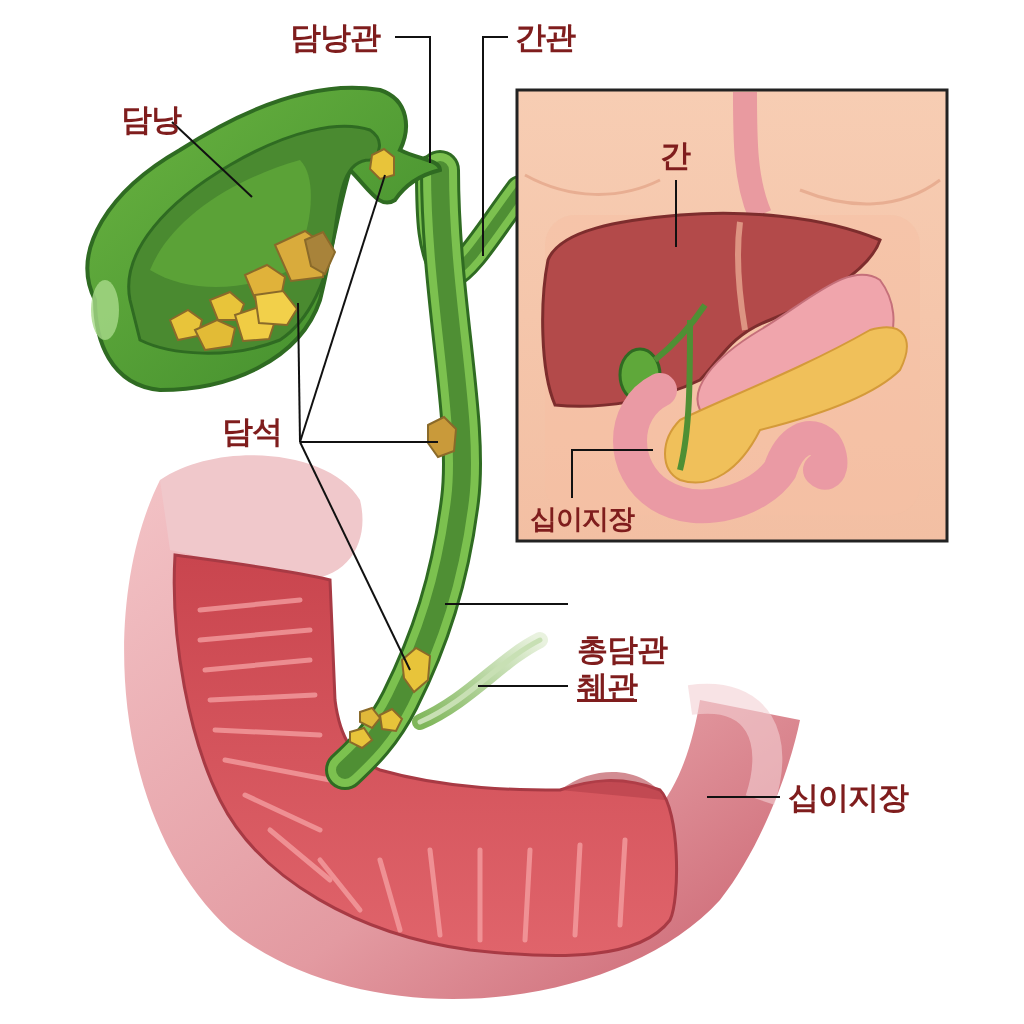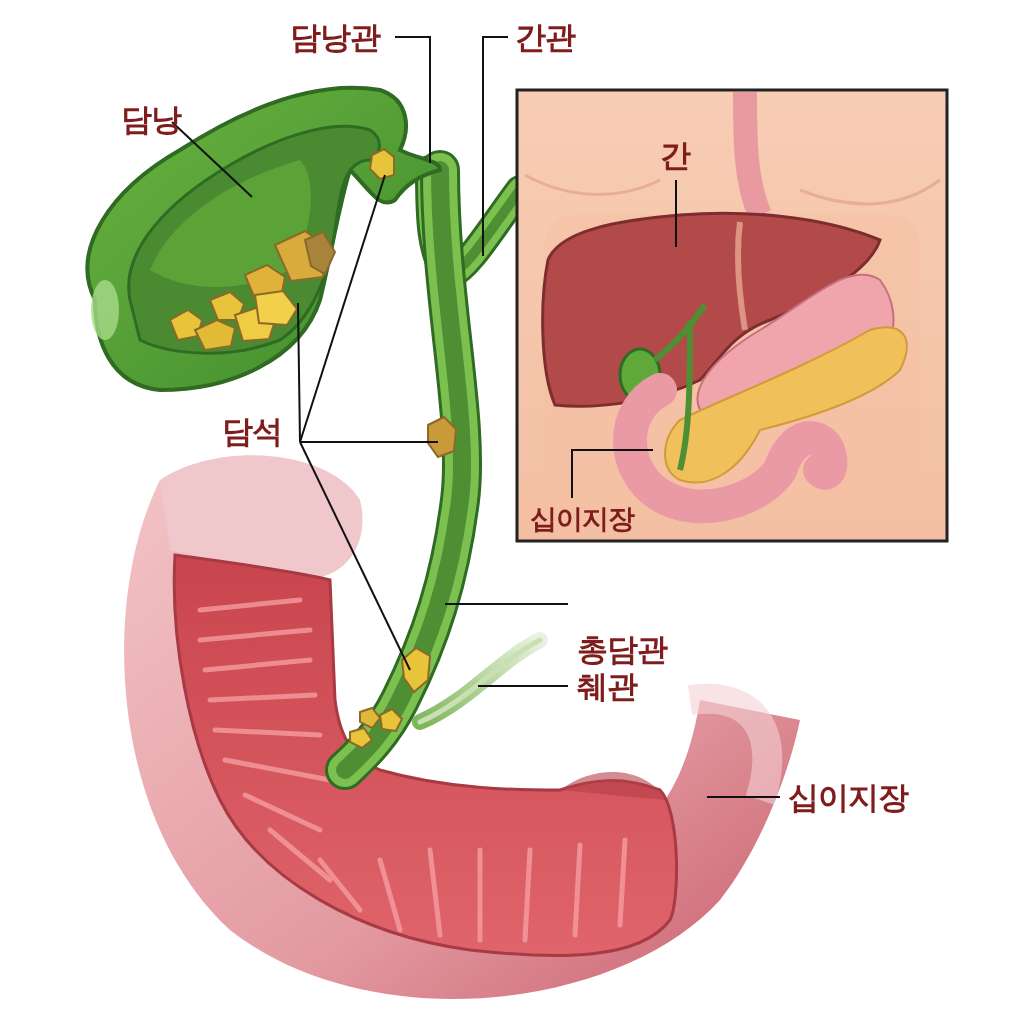--- a/index.html
+++ b/index.html
@@ -153,16 +153,16 @@
 
     <polyline points="572,498 572,450 653,450"></polyline>
   </g>
 </svg>
 
 <div class="lbl" style="left:121px;top:80px;margin-top:24px;">담낭</div>
 <div class="lbl" style="left:290px;top:22px;">담낭관</div>
 <div class="lbl" style="left:515px;top:22px;font-family:Liberation Serif, serif;">간관</div>
 <div class="lbl" style="left:222px;top:416px;">담석</div>
 <div class="lbl" style="left:577px;top:589px;margin-top:45px;">총담관</div>
-<div class="lbl" style="left:577px;top:671px;">췌관</div>
+<div class="lbl" style="left:577px;top:671px;text-decoration:underline;">췌관</div>
 <div class="lbl" style="left:788px;top:782px;">십이지장</div>
 <div class="lbl" style="left:660px;top:140px;">간</div>
 <div class="lbl small" style="left:530px;top:505px;">십이지장</div>
 
 </body></html>

